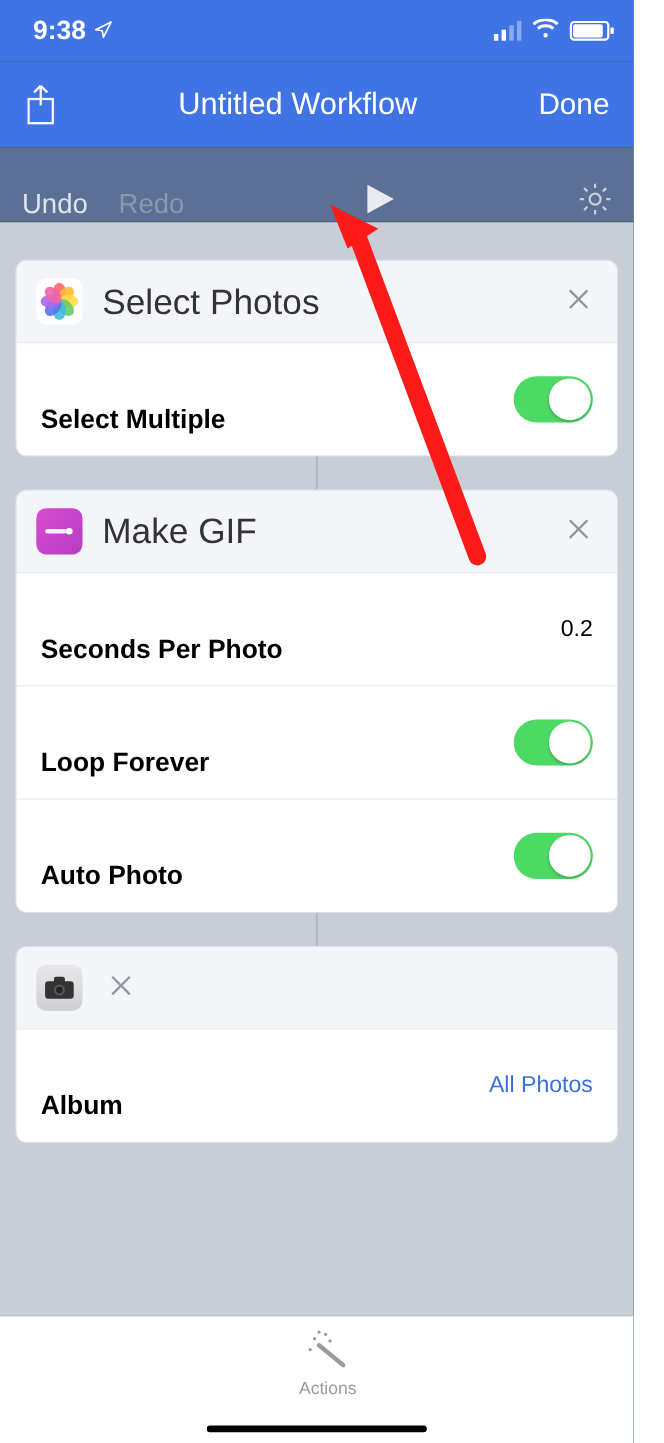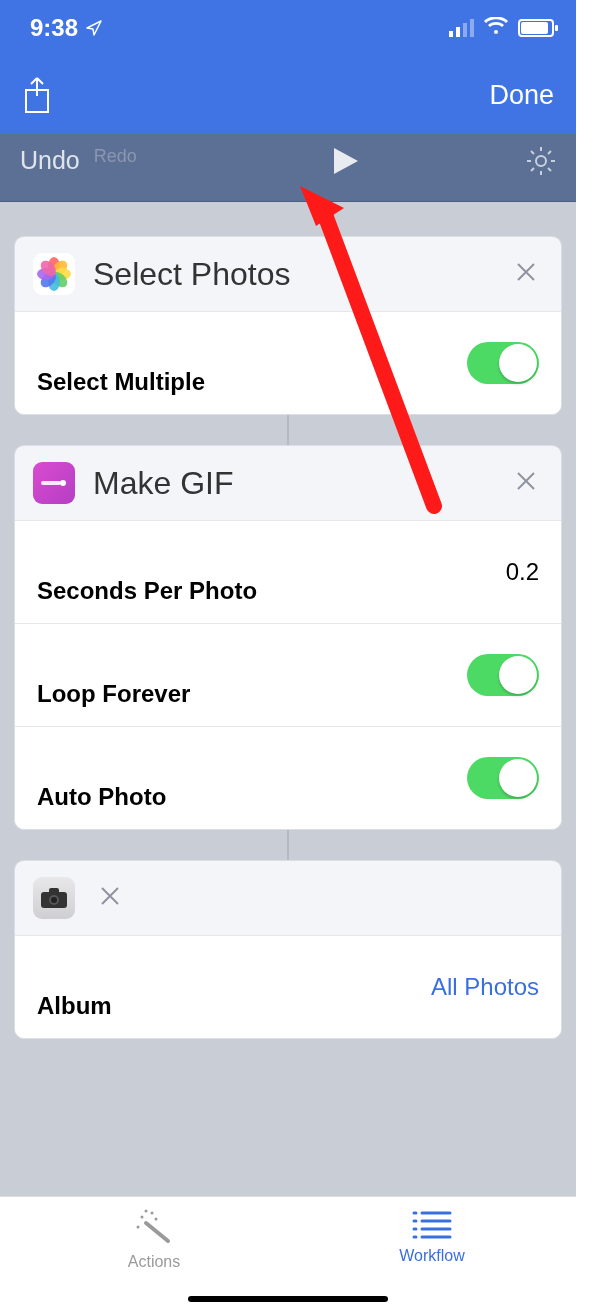--- a/index.html
+++ b/index.html
@@ -19,38 +19,38 @@
   .battery::after{ content:""; position:absolute; right:-6px; top:4px; width:3px; height:6px; background:#fff; border-radius:1px;}
   .battery-fill{ position:absolute; left:1px; top:1px; bottom:1px; right:4px; background:#fff; border-radius:2px;}
 
   
   .nav-bar { height: 78px; background: #4074e4; color: #fff; display: flex; align-items: center; justify-content: space-between; padding: 0 22px; }
   .nav-title { font-size: 28px; font-weight: 400; }
   .nav-done { font-size: 27px; font-weight: 400; }
   .share-icon svg { display:block; }
 
   
-  .toolbar { height: 68px; background: #5c6f95; color: #c8d0de; display: flex; align-items: flex-start; padding: 12px 20px; border-bottom: 1px solid #4b5c7f; }
+  .toolbar { height: 68px; background: #5c6f95; color: #c8d0de; display: flex; align-items: flex-end; padding: 0 20px; border-bottom: 1px solid #4b5c7f; gap: 14px; }
   .toolbar .undo { color: #e0e4ec; font-size: 25px; margin-right: 14px; }
-  .toolbar .redo { color: #8b97b1; font-size: 18px; }
+  .toolbar .redo { color: #8b97b1; font-size: 25px; }
   .toolbar .spacer { flex: 1; }
   .toolbar .play { flex: 0 0 auto; margin-left: 40px; }
   .toolbar .gear { margin-left: auto; }
 
   
   .content { flex: 1; background: #c9cdd6; padding: 34px 14px 0 14px; display: flex; flex-direction: column; gap: 0; position: relative; }
   .connector { width: 2px; height: 30px; background: #b4b9c4; align-self: center; }
   .card { background: #f4f5f8; border: 1px solid #dcdee5; border-radius: 10px; overflow: hidden; }
   .card-header { display: flex; align-items: center; padding: 16px 18px 16px 18px; gap: 18px; }
   .card-header .title { font-size: 32px; color: #333; flex:1; }
   .app-icon { width: 42px; height: 42px; border-radius: 9px; display:flex; align-items:center; justify-content:center; flex-shrink:0; }
   .close-x { color: #8e939d; font-size: 28px; font-weight: 300; padding: 4px 6px; }
   .row { background: #fff; display: flex; align-items: center; padding: 18px 22px; border-top: 1px solid #e7e7ea; }
   .row .label { font-size: 24px; font-weight: 700; color: #000; flex:1;margin-top:38px; }
-  .row .value { font-size: 24px; color: #000; }
+  .row .value { font-size: 21px; color: #000; }
   .row .value.link { color: #3a6fe0; }
 
   
   .toggle { width: 72px; height: 42px; border-radius: 21px; position: relative; flex-shrink:0; }
   .toggle.on { background: #4cd964; }
   .toggle .knob { position:absolute; width:38px; height:38px; background:#fff; border-radius:50%; top:2px; box-shadow: 0 2px 3px rgba(0,0,0,0.2); }
   .toggle.on .knob { right: 2px; }
 
   
   .tab-bar { height: 116px; background: #fff; border-top: 1px solid #dcdcdc; display: flex; align-items: flex-start; justify-content: space-around; padding-top: 12px; }
@@ -100,20 +100,21 @@
     </div>
   </div>
 
   <div class="nav-bar">
     <span class="share-icon">
       <svg width="30" height="38" viewBox="0 0 30 38">
         <path d="M15 2 L15 20 M15 2 L9 8 M15 2 L21 8" stroke="#fff" stroke-width="2" fill="none"></path>
         <rect x="4" y="14" width="22" height="22" stroke="#fff" stroke-width="2" fill="none"></rect>
       </svg>
     </span>
+    <span class="nav-title">Untitled Workflow</span>
     <span class="nav-done">Done</span>
   </div>
 
   <div class="toolbar">
     <span class="undo">Undo</span>
     <span class="redo">Redo</span>
     <span class="play" style="position:absolute; left:292px;">
       <svg width="28" height="30" viewBox="0 0 28 30">
           <path d="M2 2 L26 15 L2 28 Z" fill="#e8ebef"></path>
         </svg>
@@ -238,37 +239,20 @@
               <circle cx="8" cy="8" r="1.5"></circle>
               <circle cx="18" cy="4" r="1.5"></circle>
               <circle cx="4" cy="18" r="1.5"></circle>
               <circle cx="22" cy="10" r="1.5"></circle>
               <circle cx="12" cy="2" r="1.5"></circle>
             </g>
         </svg>
       </span>
       <span class="tlabel">Actions</span>
     </div>
-    <div class="tab active">
-      <span>
-        <svg width="44" height="30" viewBox="0 0 44 30">
-          <g stroke="#3a6fe0" stroke-width="3" stroke-linecap="round">
-            <line x1="4" y1="4" x2="6" y2="4"></line>
-              <line x1="12" y1="4" x2="40" y2="4"></line>
-            <line x1="4" y1="12" x2="6" y2="12"></line>
-              <line x1="12" y1="12" x2="40" y2="12"></line>
-            <line x1="4" y1="20" x2="6" y2="20"></line>
-              <line x1="12" y1="20" x2="40" y2="20"></line>
-            <line x1="4" y1="28" x2="6" y2="28"></line>
-              <line x1="12" y1="28" x2="40" y2="28"></line>
-          </g>
-        </svg>
-      </span>
-      <span class="tlabel">Workflow</span>
-    </div>
   </div>
 
   <div class="home-indicator"></div>
 
   <div class="arrow-annot">
     <svg width="160" height="340" viewBox="0 0 160 340">
       <polygon points="0,0 44,22 16,40" fill="#ff1a1a"></polygon>
       <line x1="24" y1="26" x2="134" y2="320" stroke="#ff1a1a" stroke-width="16" stroke-linecap="round"></line>
     </svg>
   </div>

